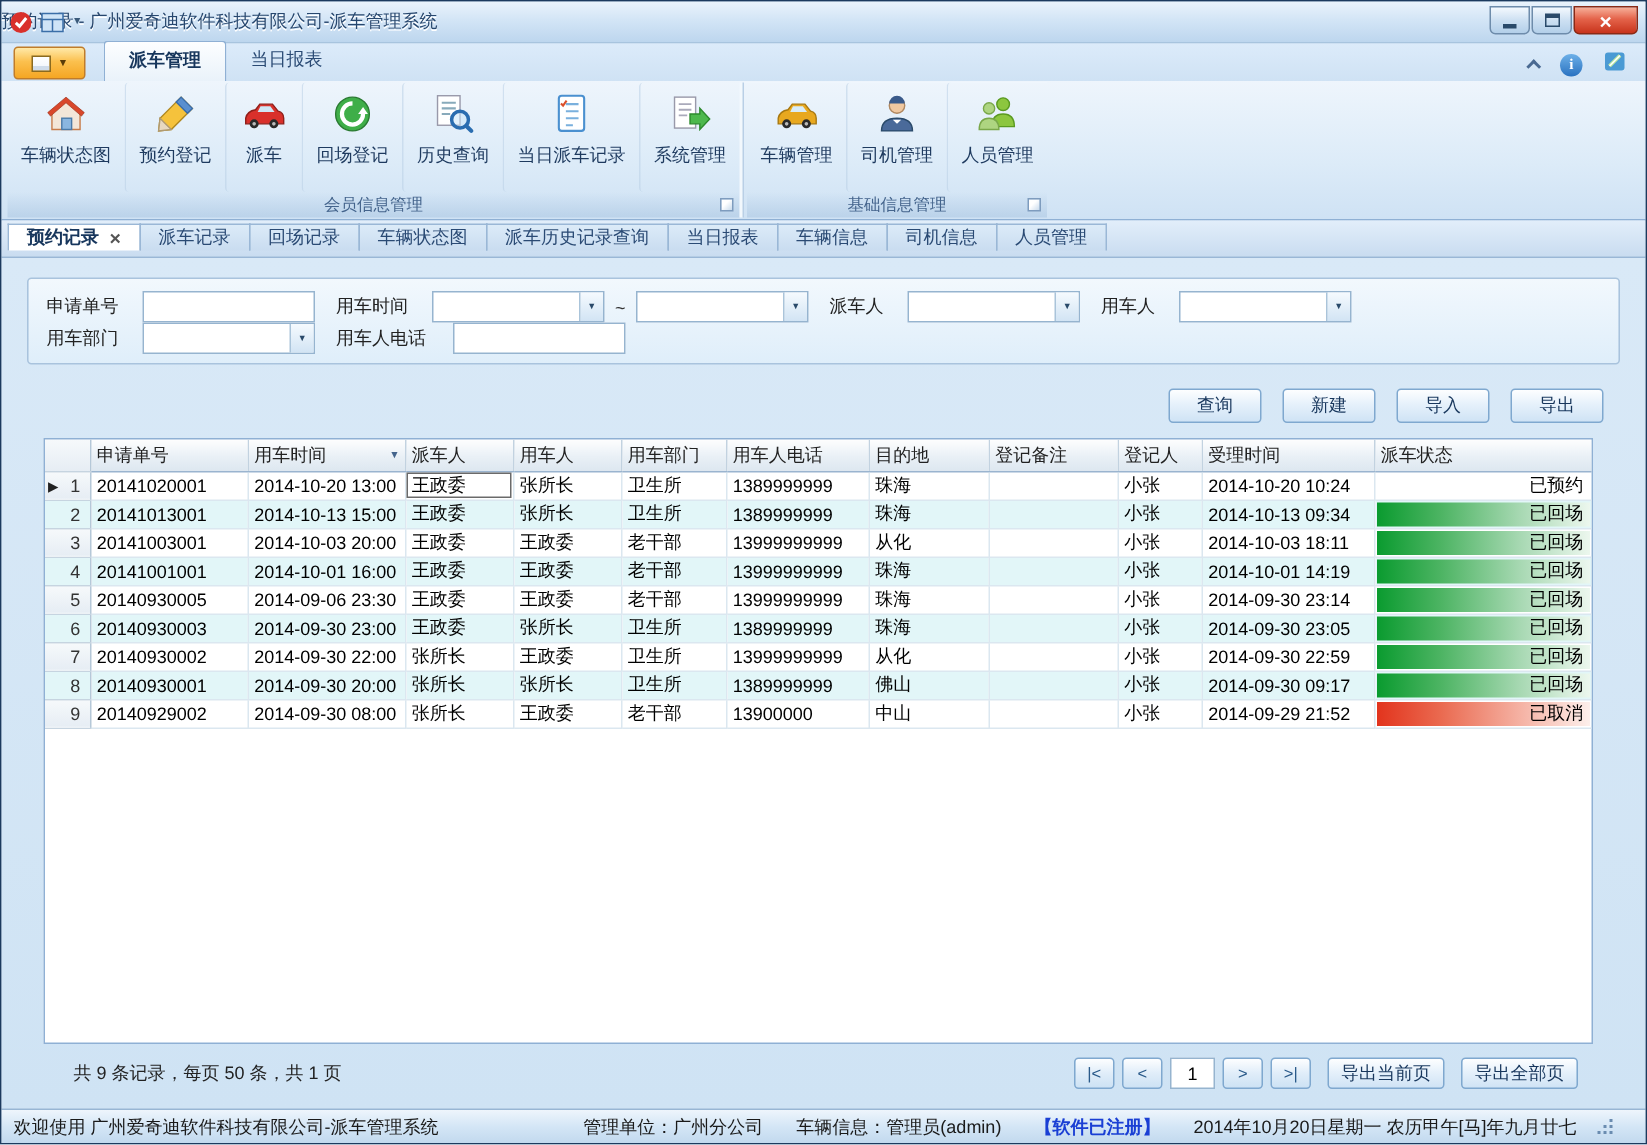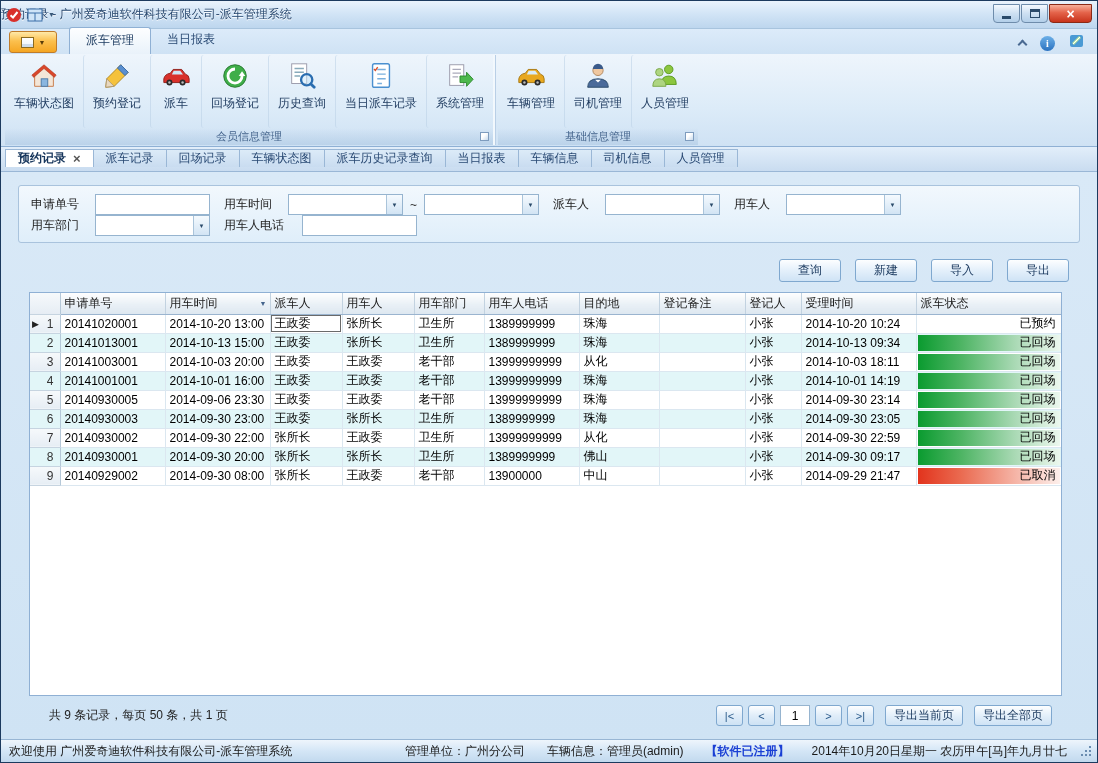--- a/index.html
+++ b/index.html
@@ -17,21 +17,21 @@
 .wbtn.close{width:43px;background:linear-gradient(#f7b09a,#e4634a 45%,#c8341c);color:#fff;font-size:14px;font-weight:bold;border-color:#8a2a16}
 .glyph-min{width:9px;height:3px;background:#2a4a6a;margin-top:8px}
 .glyph-max{width:10px;height:9px;border:1px solid #2a4a6a;border-top-width:3px}
 
 
 .ribbon-tabrow{height:25px;flex:none;display:flex;align-items:flex-end;padding:0 8px;background:linear-gradient(#dcebfa,#cfe2f4);position:relative}
 .app-button{height:22px;width:48px;margin:0 12px 1px 0;border:1px solid #c07c2a;border-radius:3px;background:linear-gradient(#ffe9a8,#fbc04e 45%,#f5a623);display:flex;align-items:center;justify-content:center;gap:5px}
 .app-grid{width:13px;height:11px;background:linear-gradient(#ffffff,#eef4fa);border:1px solid #8a6a20;box-shadow:inset 0 -3px 0 #cfdcea}
 .app-caret{font-size:7px;color:#5a3c08}
 .rtab{padding:4px 16px 5px;color:#2a4a74}
-.rtab.active{background:linear-gradient(#fdfeff,#e9f2fa);border:1px solid #8fb0d4;border-bottom:none;border-radius:3px 3px 0 0;font-weight:normal;color:#17365c}
+.rtab.active{background:linear-gradient(#fdfeff,#e9f2fa);border:1px solid #8fb0d4;border-bottom:none;border-radius:3px 3px 0 0;font-weight:bold;color:#17365c}
 .ribbon-right{position:absolute;right:12px;top:5px;display:flex;align-items:center;gap:14px}
 .chev{width:7px;height:7px;border-left:2px solid #4a6a92;border-top:2px solid #4a6a92;transform:rotate(45deg);margin-top:3px}
 .info-ic{width:15px;height:15px;border-radius:50%;background:linear-gradient(#6db0e8,#2a72c0);color:#fff;font-weight:bold;font-size:10px;display:flex;align-items:center;justify-content:center;font-family:"Liberation Serif",serif}
 
 
 .ribbon-body{height:93px;flex:none;display:flex;align-items:stretch;padding:1px 2px;background:linear-gradient(#eef5fc,#dcebf8 60%,#cfe2f4);border-bottom:1px solid #8fb0d4}
 .rgroup{display:flex;flex-direction:column;position:relative;padding:0 2px}
 .rgroup+.rgroup{border-left:1px solid #b9cfe6;box-shadow:-2px 0 0 #f2f8fd}
 .rbuttons{flex:1;display:flex;align-items:stretch}
 .rbtn{display:flex;flex-direction:column;align-items:center;padding:5px 9px 2px;gap:3px;border-radius:3px}
@@ -80,21 +80,21 @@
 
 
 .pager-row{flex:none;display:flex;align-items:center;margin:9px 45px 0 28px}
 .summary{padding-left:20px;color:#222}
 .pager{margin-left:auto;display:flex;align-items:center;gap:5px}
 .pbtn{width:27px;height:21px;border:1px solid #7fa8cf;border-radius:3px;background:linear-gradient(#fdfeff,#e0edf9 50%,#cde2f4);color:#2a5a8a;font:inherit;font-size:11px;display:flex;align-items:center;justify-content:center}
 .page-input{width:30px;height:21px;border:1px solid #96b4cf;text-align:center;font:inherit}
 .btn.export{min-width:74px;height:21px;margin-left:6px}
 
 
-.statusbar{height:23px;flex:none;display:flex;align-items:center;padding:0 4px 0 8px;background:linear-gradient(#eef5fc,#d4e6f6 50%,#c2d9ee);border-top:1px solid #98b6d4;color:#1a1a1a}
+.statusbar{height:23px;flex:none;display:flex;align-items:center;padding:0 20px 0 8px;background:linear-gradient(#eef5fc,#d4e6f6 50%,#c2d9ee);border-top:1px solid #98b6d4;color:#1a1a1a}
 .sb-right{margin-left:auto;display:flex;align-items:center;gap:22px}
 .registered{color:#1a3fd4;font-weight:bold}
 .grip{width:14px;height:14px;margin-left:12px;position:relative}
 .grip::after{content:"";position:absolute;right:2px;bottom:2px;width:2px;height:2px;background:#6a8cb0;box-shadow:-4px 0 0 #6a8cb0,-8px 0 0 #6a8cb0,0 -4px 0 #6a8cb0,0 -8px 0 #6a8cb0,-4px -4px 0 #6a8cb0}
 </style>
 </head>
 <body>
 
 <div class="window">
 
@@ -512,21 +512,21 @@
               <td class="ind"><span>9</span></td>
               <td>20140929002</td>
               <td>2014-09-30 08:00</td>
               <td>张所长</td>
               <td>王政委</td>
               <td>老干部</td>
               <td>13900000</td>
               <td>中山</td>
               <td></td>
               <td>小张</td>
-              <td>2014-09-29 21:47</td>
+              <td>2014-09-29 21:52</td>
               <td class="status-cell">
                 <div class="sbar cancelled">已取消</div>
               </td>
             </tr>
           </tbody>
       </table>
     </div>
 
     <div class="pager-row">
       <span class="summary">共 9 条记录，每页 50 条，共 1 页</span>

